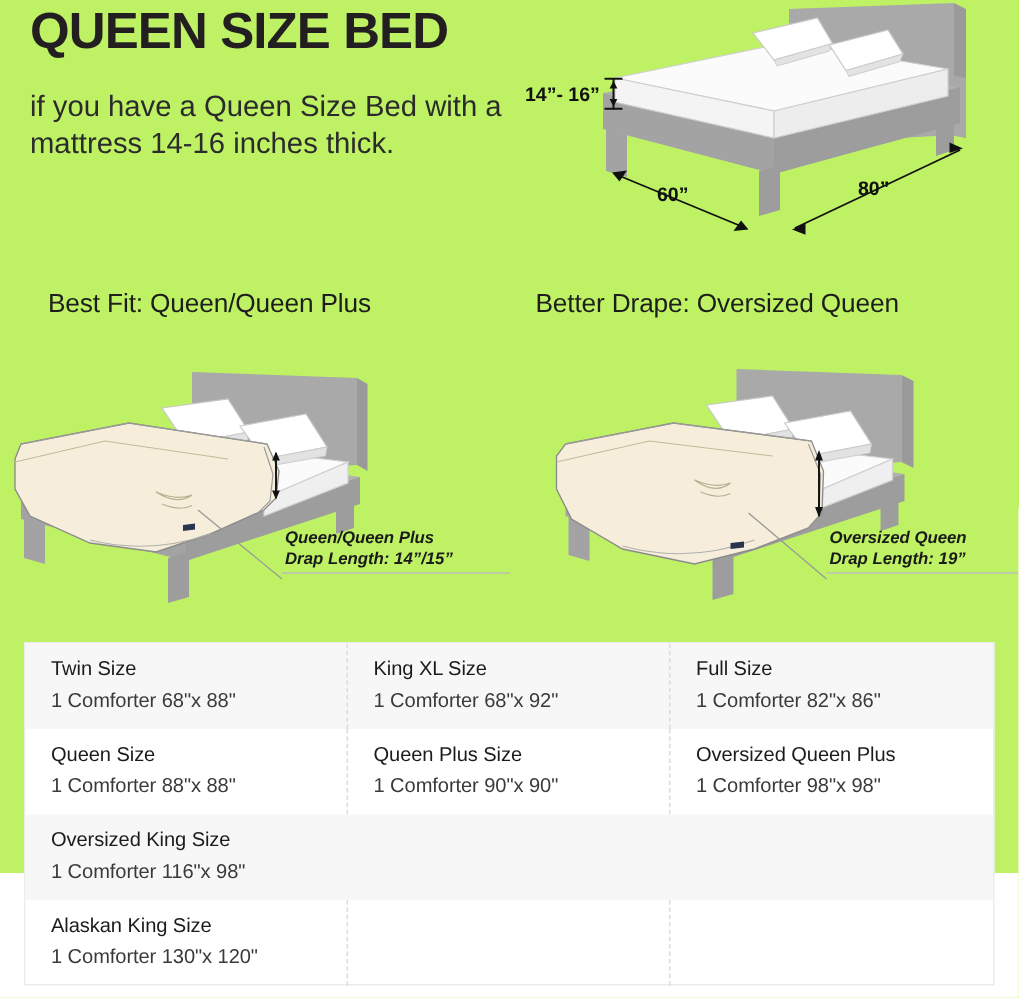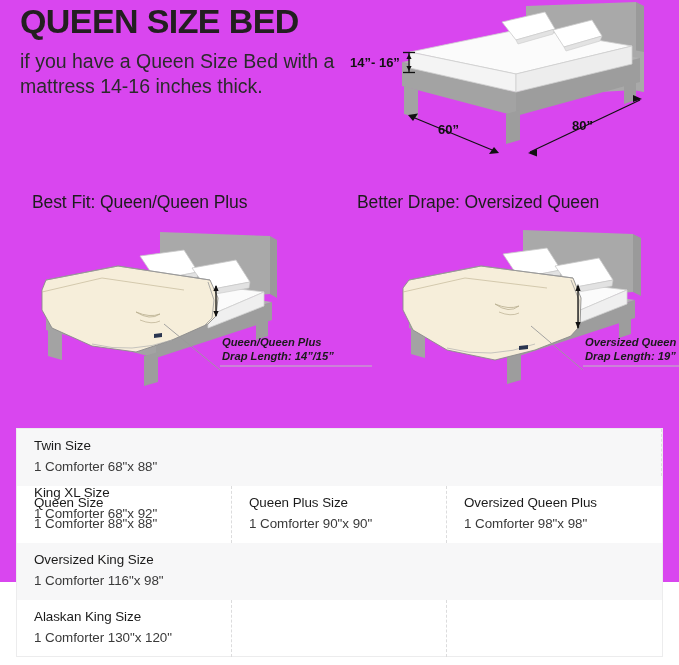--- a/index.html
+++ b/index.html
@@ -2,64 +2,64 @@
 <html><head>
 <meta charset="utf-8">
 <style>
   * { box-sizing: border-box; margin: 0; padding: 0; }
   html, body {
     width: 679px; height: 665px;
     background: #ffffff;
     font-family: "Liberation Sans", sans-serif;
     overflow: hidden;
   }
-  .page { position: relative; width: 679px; height: 582px; background: #d946ef; }
+  .page { position: relative; width: 679px; height: 582px; background: #bef264; }
 
   
   .hero { position: absolute; left: 0; top: 0; width: 679px; height: 180px; }
   .hero-text { position: absolute; left: 20px; top: 4px; width: 320px; }
   .hero-title {
     font-size: 34px; font-weight: bold; letter-spacing: -0.6px;
     color: #231f20; line-height: 1.05; white-space: nowrap;
   }
   .hero-sub {
-    margin-top: 9px; font-size: 19.5px; color: #2b2b2b;
+    margin-top: 19px; font-size: 19.5px; color: #2b2b2b;
     line-height: 1.32; font-weight: 400;
   }
 
   
   .sec-heads { position: absolute; left: 0; top: 192px; width: 679px; height: 34px; }
   .sec-head {
     position: absolute; font-size: 17.5px; color: #1d1d1d;
     font-weight: 400; white-space: nowrap; letter-spacing: -0.1px;
   }
   .sec-head.left { left: 20px; top: 0; margin-left: 12px; }
   .sec-head.right { left: 341px; top: 0; margin-left: 16px; }
 
   
-  .panel { position: absolute; top: 224px; width: 340px; height: 180px; margin-left: 32px; }
+  .panel { position: absolute; top: 240px; width: 340px; height: 180px; }
   .panel.left { left: 0; }
   .panel.right { left: 339px; }
   .panel svg { display: block; width: 100%; height: 100%; }
 
   .hero-svg { position: absolute; left: 340px; top: 0; width: 339px; height: 180px; }
   .hero-svg svg { display: block; width: 100%; height: 100%; }
 
   .dim-label { font-family: "Liberation Sans", sans-serif; font-size: 13px; font-weight: bold; fill: #111; }
   .annot { font-family: "Liberation Sans", sans-serif; font-size: 11.2px; font-style: italic; font-weight: bold; fill: #1a1a1a; }
 
   
   .size-table {
     position: absolute; left: 16px; top: 428px;
     width: 647px; height: 229px;
     border: 1px solid #ececed;
     background: #ffffff;
   }
   .trow { display: flex; width: 100%; height: 57px; }
-  .trow.alt { background: #f7f7f8; flex-direction: column; }
+  .trow.alt { background: #f7f7f8; }
   .tcell {
     flex: 1 1 33.3333%; position: relative;
     padding: 9px 0 0 17px;
     border-right: 1px dashed #dcdcdd;
   }
   .tcell:last-child { border-right: none; }
   .cell-title {
     font-size: 13.4px; color: #1b1b1b; font-weight: 400;
     line-height: 1.25; letter-spacing: -0.05px;
   }
@@ -235,20 +235,24 @@
 
     <div class="trow alt">
       <div class="tcell">
         <div class="cell-title">Twin Size</div>
         <div class="cell-sub">1 Comforter 68"x 88"</div>
       </div>
       <div class="tcell">
         <div class="cell-title">King XL Size</div>
         <div class="cell-sub">1 Comforter 68"x 92"</div>
       </div>
+      <div class="tcell">
+        <div class="cell-title">Full Size</div>
+        <div class="cell-sub">1 Comforter 82"x 86"</div>
+      </div>
     </div>
 
     <div class="trow">
       <div class="tcell">
         <div class="cell-title">Queen Size</div>
         <div class="cell-sub">1 Comforter 88"x 88"</div>
       </div>
       <div class="tcell">
         <div class="cell-title">Queen Plus Size</div>
         <div class="cell-sub">1 Comforter 90"x 90"</div>

